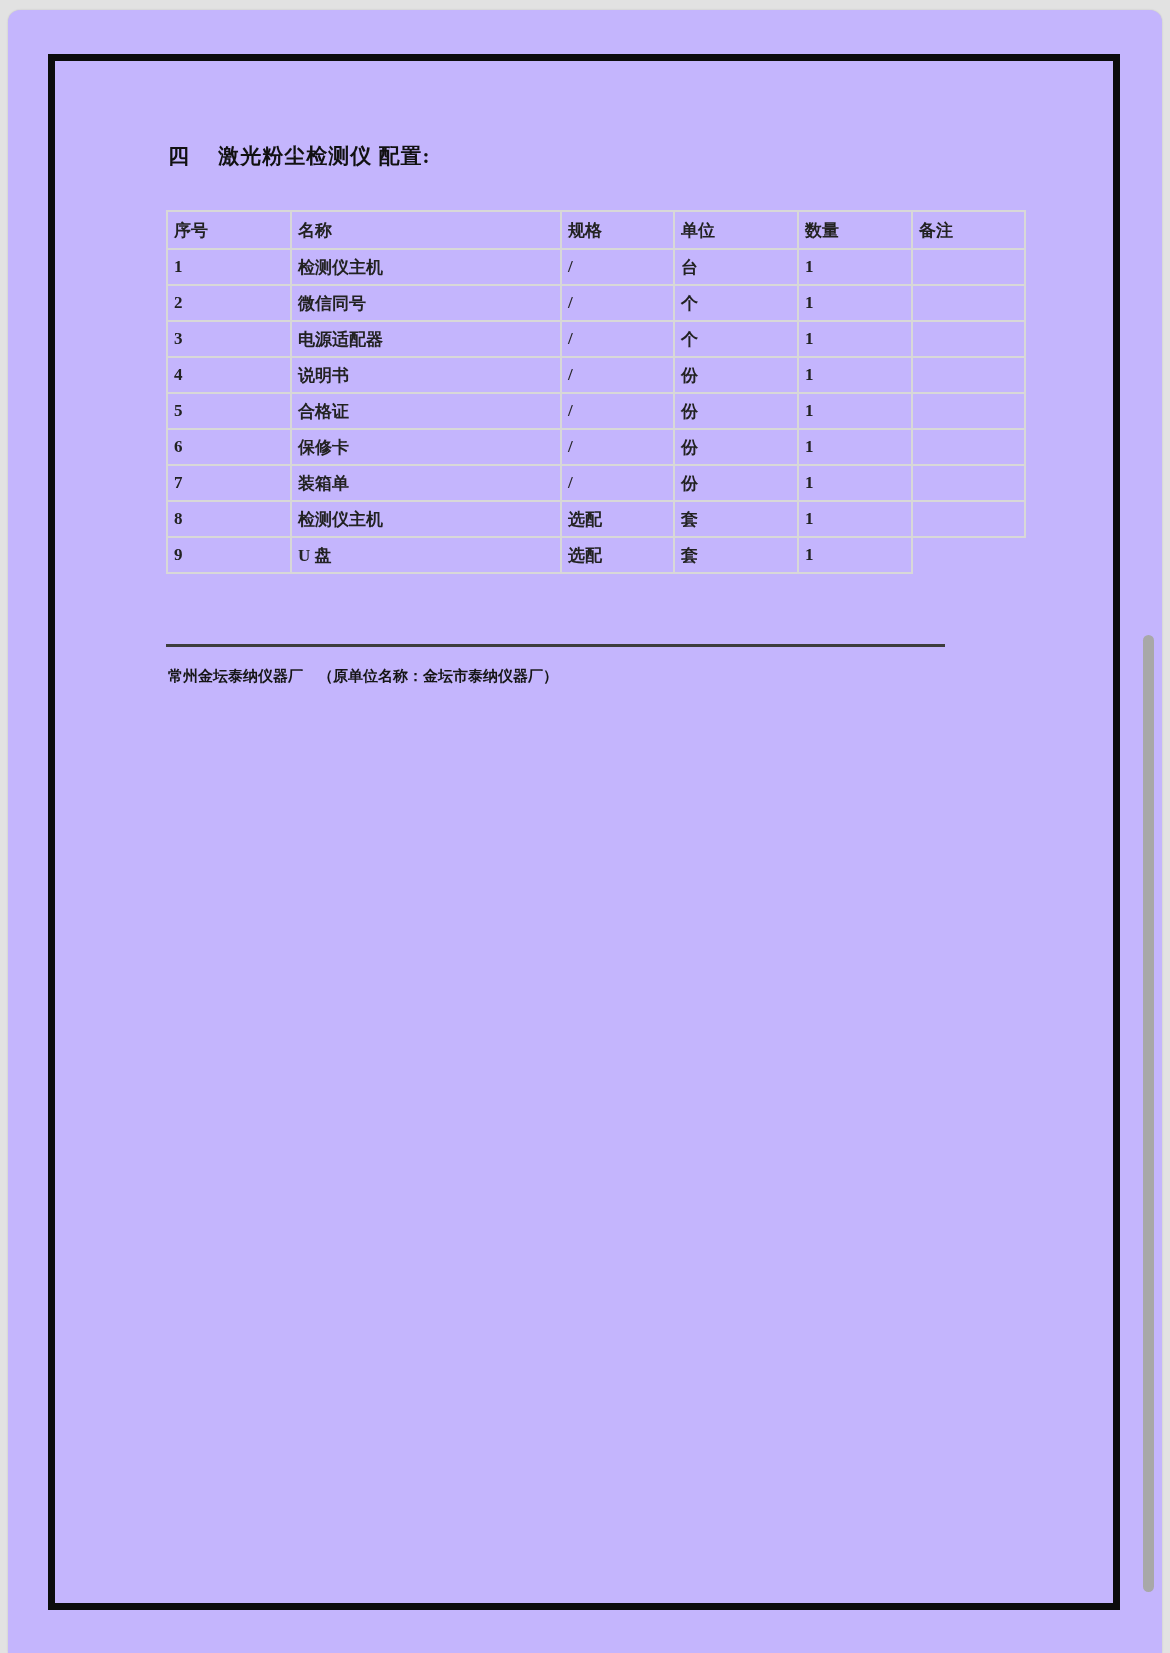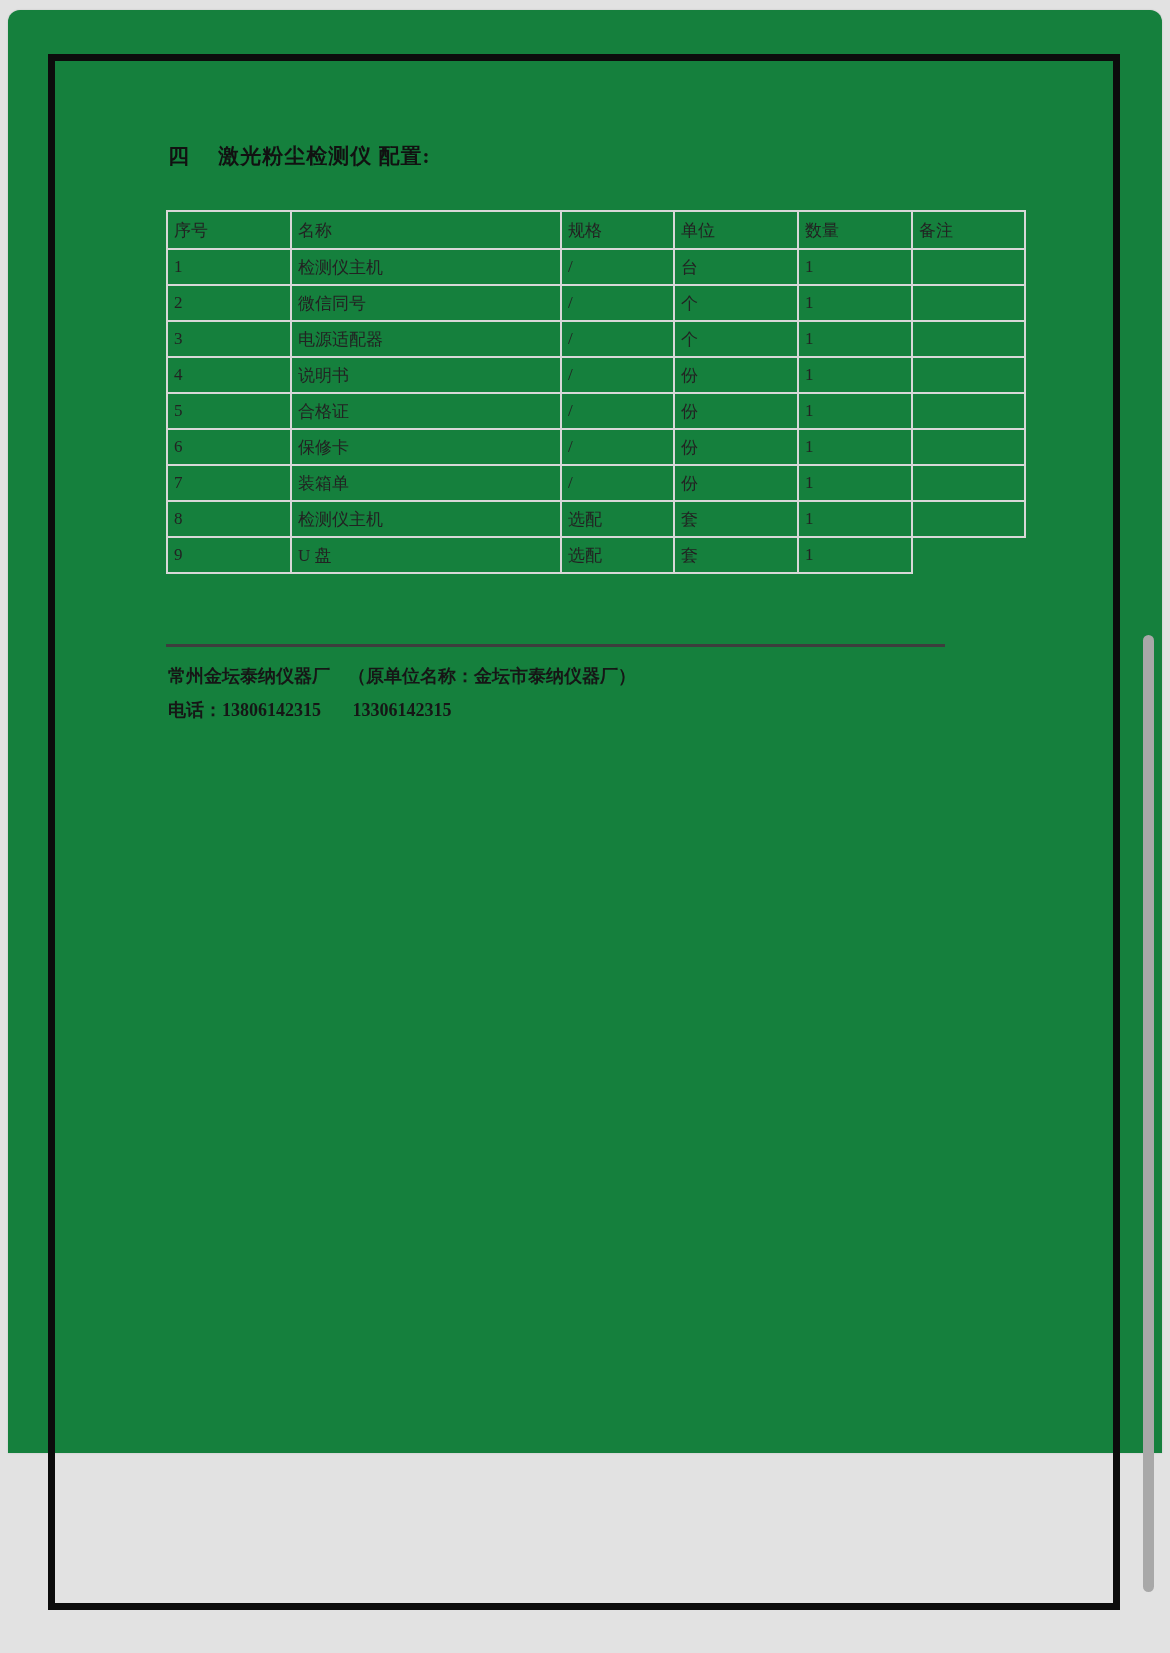--- a/index.html
+++ b/index.html
@@ -6,22 +6,22 @@
   body {
     width: 1170px; height: 1653px;
     background: #e2e2e2;
     position: relative;
     overflow: hidden;
     font-family: "Liberation Serif", "DejaVu Serif", serif;
   }
   .page {
     position: absolute;
     left: 8px; top: 10px;
-    width: 1154px; height: 1443px;
-    background: #15803d;
+    width: 1154px; height: 1643px;
+    background: #c4b5fd;
     border-radius: 12px 12px 0 0;
     box-shadow: 0 0 2px rgba(0,0,0,0.15);
   }
   .frame {
     position: absolute;
     left: 40px; top: 44px;
     width: 1072px; height: 1556px;
     border: 7px solid #0c0c0c;
     box-sizing: border-box;
   }
@@ -39,40 +39,40 @@
     left: 158px; top: 200px;
     border-collapse: collapse;
     table-layout: fixed;
     font-size: 17px;
     color: #222;
   }
   .config-table td, .config-table th {
     border: 2px solid #d8d8d8;
     padding: 0 18px 0 6px;
     text-align: left;
-    font-weight: normal;
+    font-weight: bold;
     height: 34px;
     overflow: hidden;
     white-space: nowrap;
   }
   .config-table th { height: 36px; }
   .config-table td.absent {
     border-right: none;
     border-bottom: none;
   }
   .divider {
     position: absolute;
     left: 158px; top: 634px;
     width: 779px; height: 3px;
     background: #3d3d3d;
   }
   .footer-block {
     position: absolute;
     left: 160px; top: 650px;
-    font-size: 18px;
+    font-size: 15px;
     font-weight: bold;
     color: #161616;
   }
   .footer-line {
     height: 33.5px;
     line-height: 33.5px;
     white-space: pre;
   }
   .scrollbar-thumb {
     position: absolute;
@@ -181,18 +181,17 @@
       <td>1</td>
       <td class="absent"></td>
     </tr>
   </tbody>
     </table>
 
   <div class="divider"></div>
 
   <div class="footer-block">
     <div class="footer-line">常州金坛泰纳仪器厂　（原单位名称：金坛市泰纳仪器厂）</div>
-    <div class="footer-line">电话：13806142315       13306142315</div>
   </div>
 
 </div>
 
 <div class="scrollbar-thumb"></div>
 
 </body></html>

